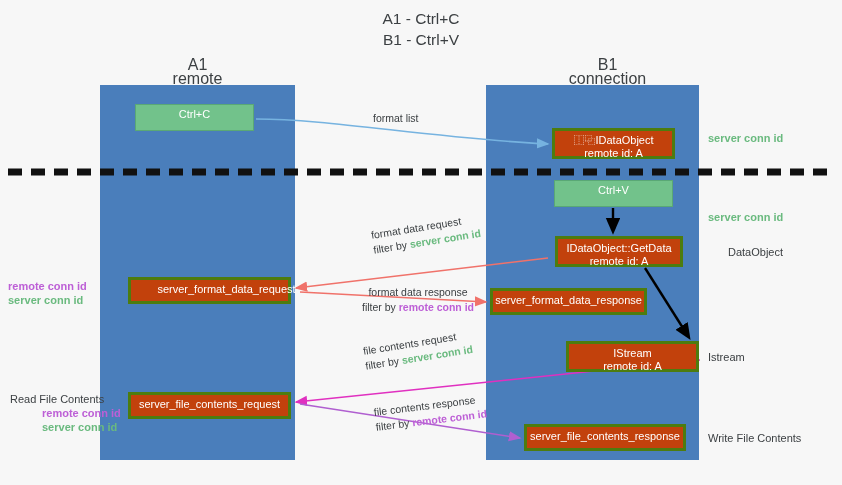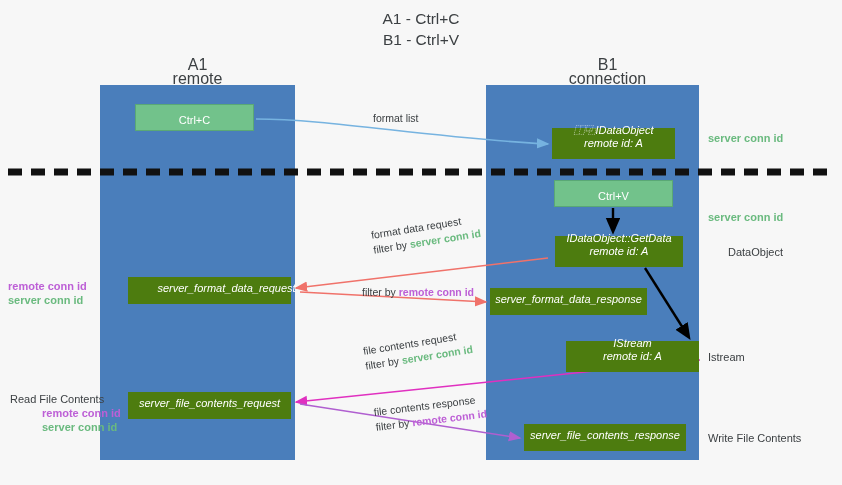--- a/index.html
+++ b/index.html
@@ -26,26 +26,26 @@
     position:absolute;text-align:center;color:#3c4043;
     font-size:16px;line-height:14px;
   }
   .lane-head .l1{display:block;}
   .lane-head .l2{display:block;}
   .head-a{left:130px;top:58px;width:135px;}
   .head-b{left:540px;top:58px;width:135px;}
 
   .box{
     position:absolute;box-sizing:border-box;
-    display:flex;align-items:flex-end;justify-content:center;
+    display:flex;align-items:flex-start;justify-content:center;
     text-align:center;color:#ffffff;font-size:11px;line-height:13px;
     padding:3px 6px;
   }
   .green{background:#72c28b;border:1px solid #5aa875;}
-  .orange{background:#4d7c0f;border:6px solid #4d7c0f;font-style:italic;}
+  .orange{background:#c2410c;border:3px solid #4d7c0f;}
 
   .b-ctrlc{left:135px;top:104px;width:119px;height:27px;}
   .b-idataobject{left:552px;top:128px;width:123px;height:31px;}
   .b-ctrlv{left:554px;top:180px;width:119px;height:27px;}
   .b-getdata{left:555px;top:236px;width:128px;height:31px;}
   .b-fmtreq{left:128px;top:277px;width:163px;height:27px;padding-left:40px;}
   .b-fmtresp{left:490px;top:288px;width:157px;height:27px;}
   .b-istream{left:566px;top:341px;width:133px;height:31px;}
   .b-filereq{left:128px;top:392px;width:163px;height:27px;}
   .b-fileresp{left:524px;top:424px;width:162px;height:27px;}
@@ -218,20 +218,21 @@
   </div>
 
   <div class="arrow-label al-formatlist">format list</div>
 
   <div class="arrow-label al-fdreq">
     <span class="al-line">format data request</span>
     <span class="al-line"><span>filter by </span><span class="green-t">server conn id</span></span>
   </div>
 
   <div class="arrow-label al-fdresp al-c">
+    <span class="al-line">format data response</span>
     <span class="al-line"><span>filter by </span><span class="purple-t">remote conn id</span></span>
   </div>
 
   <div class="arrow-label al-fcreq">
     <span class="al-line">file contents request</span>
     <span class="al-line"><span>filter by </span><span class="green-t">server conn id</span></span>
   </div>
 
   <div class="arrow-label al-fcresp">
     <span class="al-line">file contents response</span>

